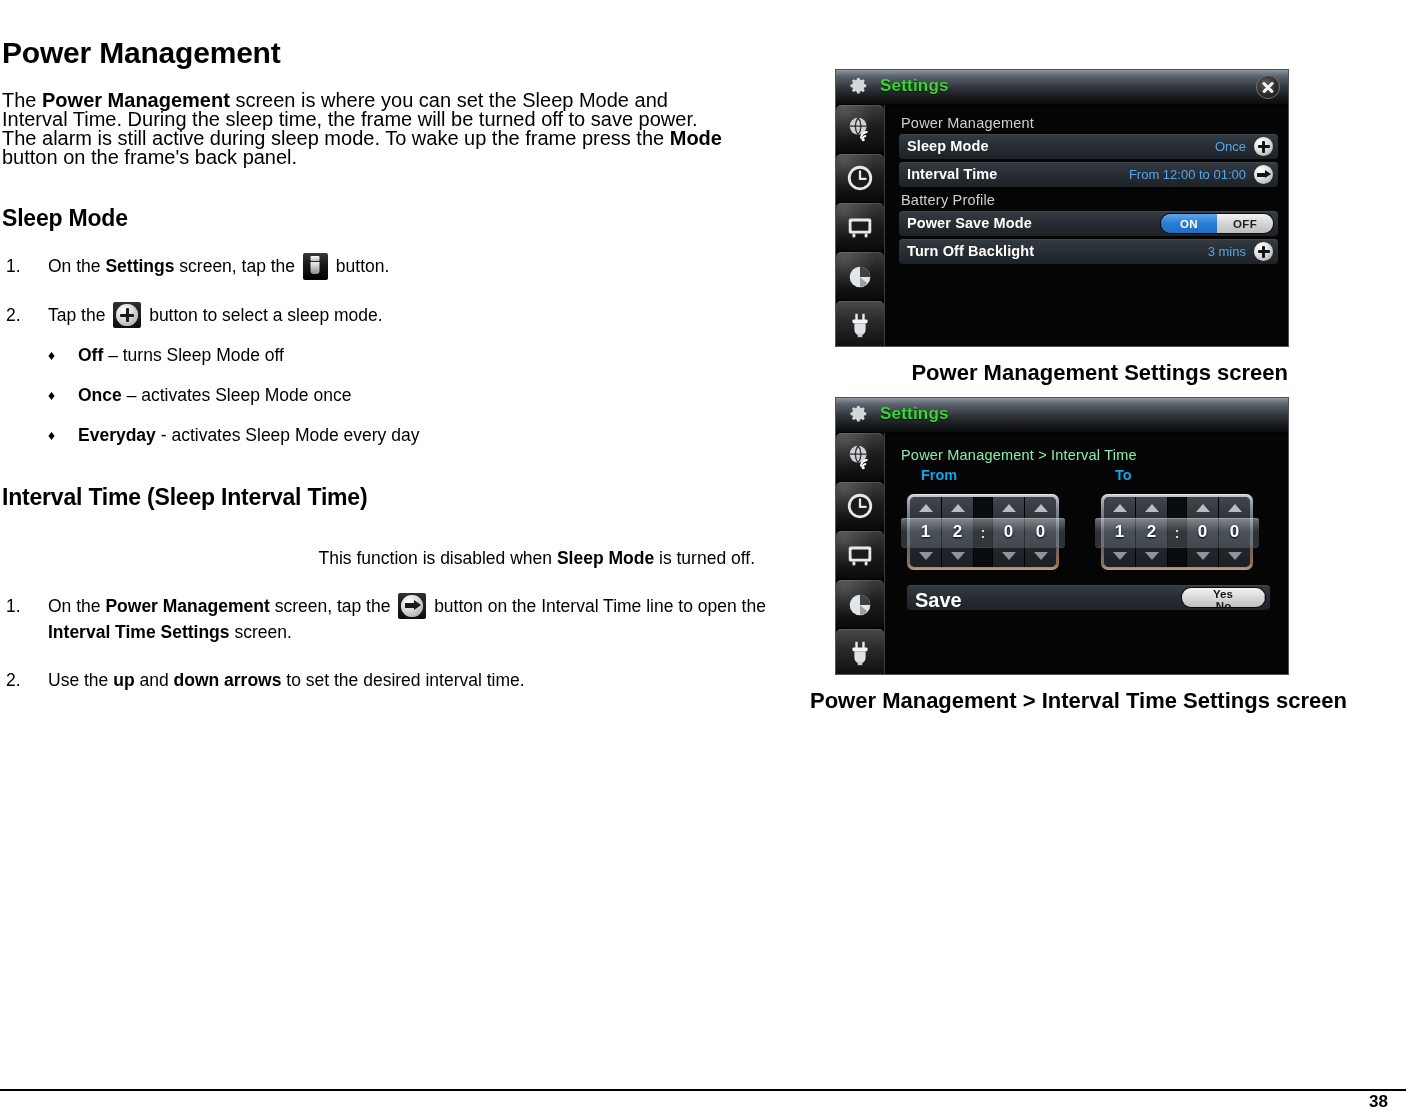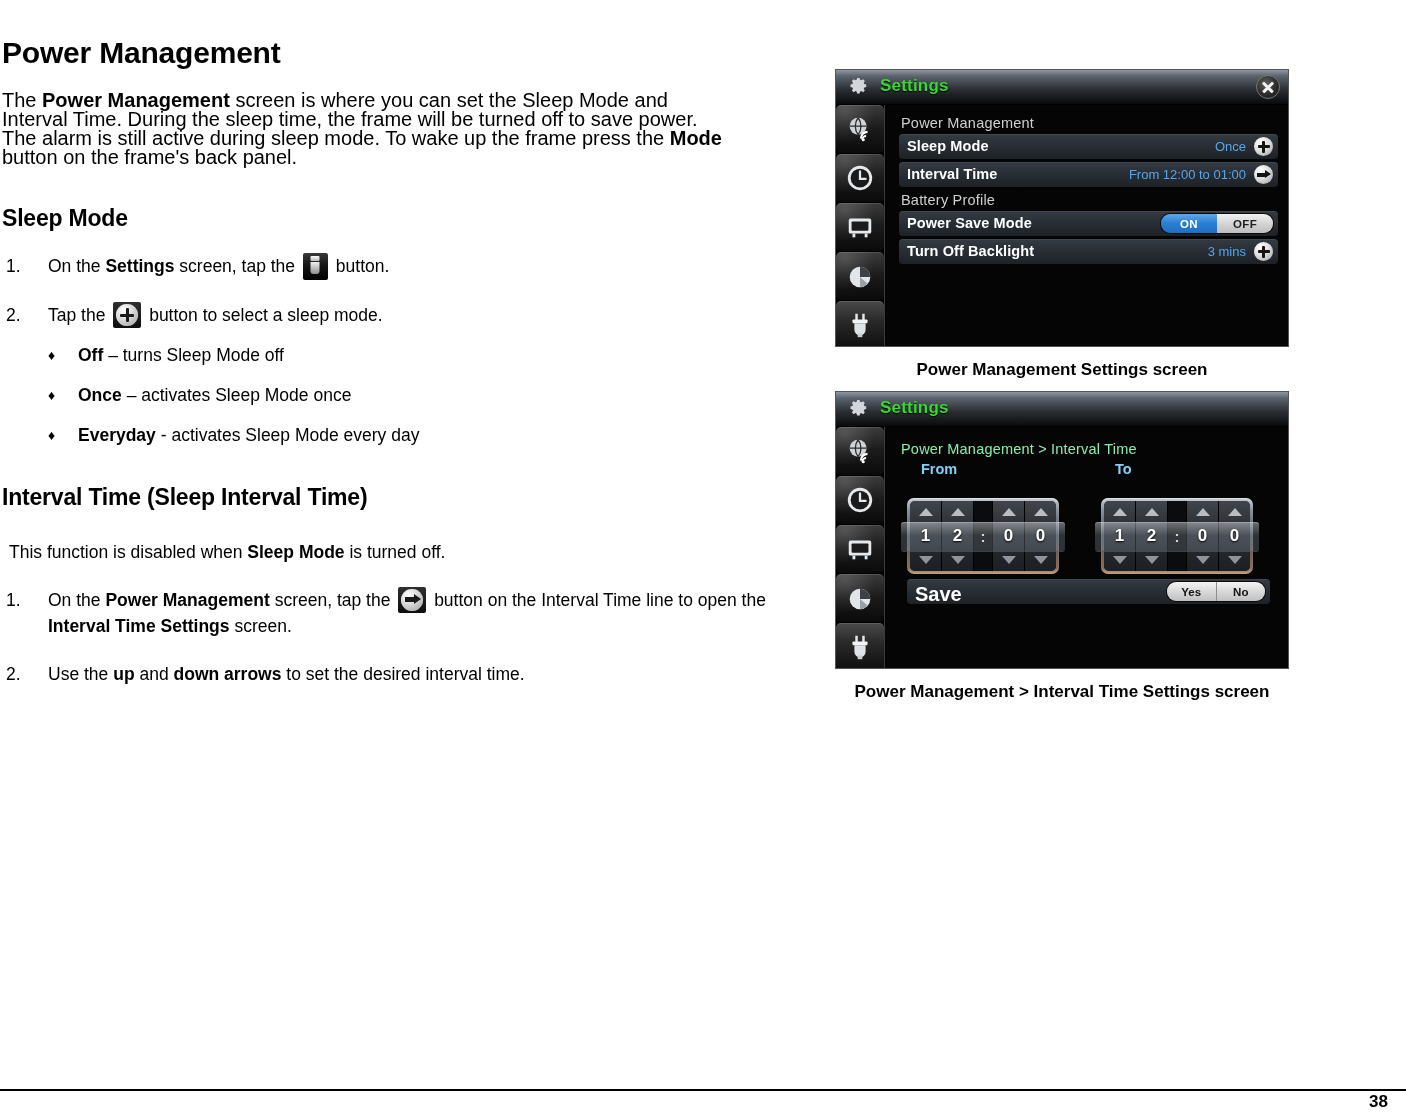--- a/index.html
+++ b/index.html
@@ -54,24 +54,25 @@
     margin: 0;
     padding: 0 0 0 2px;
     line-height: 1.15;
     letter-spacing: -0.2px;
   }
 
   .sec-sleep { padding-top: 38px; }
   .sec-interval { padding-top: 36px; }
 
   p.body-line {
-    margin: 9px;
+    margin: 15px;
     padding: 20px 0 0 0;
     font-size: 17.5px;
     line-height: 25px;
+    text-align: right;
   }
 
   ol.steps {
     margin: 0;
     padding: 0;
     list-style: none;
   }
   ol.steps li.step {
     position: relative;
     font-size: 17.5px;
@@ -358,22 +359,22 @@
   }
 
   
   .picker-area { position: relative; margin-top: 4px; height: 110px; }
   .picker-wrap { position: absolute; top: 0; }
   .picker-wrap.from { left: 8px; }
   .picker-wrap.to   { left: 202px; }
   .picker-caption {
     font-size: 14.5px;
     font-weight: bold;
-    color: #7dd3fc;
-    padding: 0 0 21px 14px;
+    color: #0ea5e9;
+    padding: 0 0 11px 14px;
   }
   .spinner {
     position: relative;
     width: 152px;
     height: 76px;
     border-radius: 7px;
     padding: 3px;
     box-sizing: border-box;
     background: linear-gradient(180deg,#c8ced6 0%,#8a9099 16%,#4e545c 50%,#8b6d52 92%,#c2a183 100%);
     box-shadow: inset 0 1px 1px rgba(255,255,255,.5);
@@ -449,42 +450,43 @@
     margin: 8px 8px 0 8px;
     height: 25px;
     border-radius: 4px;
     background: linear-gradient(180deg,#343b42 0%,#262c32 55%,#1d2227 100%);
     box-shadow: inset 0 1px 0 rgba(255,255,255,.07);
   }
   .save-row .row-label { position: absolute; left: 8px; top: 4px; font-size: 20px; font-weight: bold; color:#fff; }
   .yesno {
     position: absolute;
     right: 5px; top: 3px;
-    width: 98px; height: 19px;
+    width: 83px; height: 19px;
     border-radius: 9px;
     overflow: hidden;
     display: flex;
     background: linear-gradient(180deg,#f4f4f4 0%,#d8d8d8 52%,#c0c0c0 100%);
     box-shadow: 0 0 0 1px #0a0a0a;
+    flex-direction: column;
   }
   .yesno .seg {
     flex: 1;
     font-size: 11.5px;
     font-weight: bold;
     color: #141414;
     display: flex;
     align-items: center;
     justify-content: center;
   }
   .yesno .seg.yes { border-right: 1px solid #8d8d8d; }
 
   .caption {
     width: 452px;
-    text-align: center;
-    font-size: 17px;
+    text-align: right;
+    font-size: 22px;
     font-weight: bold;
     padding: 14px 0 12px 0;
     white-space: nowrap;
   }
   .caption.wide { margin-left: -26px; width: 504px; }
 
   
   .footer-rule {
     position: absolute;
     left: 0;

